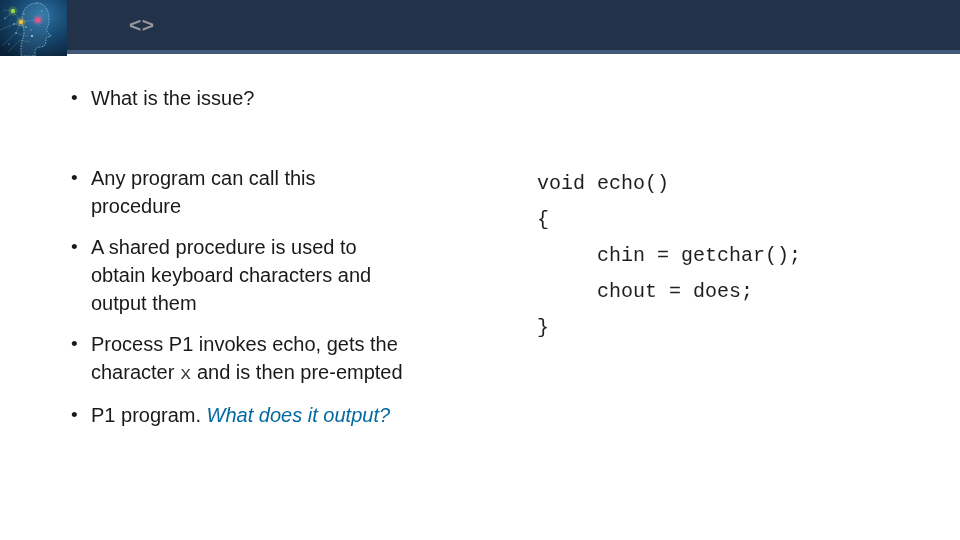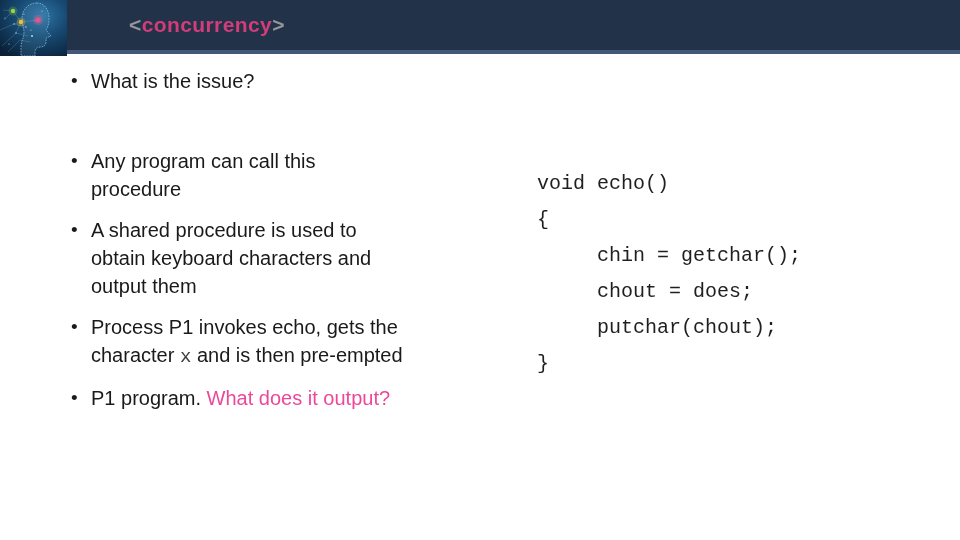--- a/index.html
+++ b/index.html
@@ -45,21 +45,21 @@
     top: 0; left: 0;
     width: 67px;
     height: 56px;
     z-index: 3;
     line-height: 0;
   }
   
   .bullets {
     position: absolute;
     left: 68px;
-    top: 67px;
+    top: 84px;
     width: 430px;
     margin: 0;
     padding: 0;
     list-style: none;
     font-size: 20px;
     line-height: 28px;
     color: #1a1a1a;
     white-space: pre-wrap;
   }
   .bullets li {
@@ -74,42 +74,41 @@
     top: 0;
     font-size: 19px;
     color: #1a1a1a;
   }
   .bullets li.space-after { margin-bottom: 52px; }
   .mono {
     font-family: "Liberation Mono", "DejaVu Sans Mono", monospace;
     font-size: 19px;
     color: #3d3d3d;
   }
-  .blue { color: #ec4899; }
+  .blue { color: #0369a1; font-style: italic; }
   
   .code {
     position: absolute;
     left: 537px;
     top: 166px;
     font-family: "Liberation Mono", "DejaVu Sans Mono", monospace;
     font-size: 20px;
     line-height: 36px;
     color: #1f1f1f;
   }
   .code div { white-space: pre; }
 </style>
 </head>
 <body>
 
 <div class="slide">
 
   <div class="header">
     <div class="title">
         <span class="bracket">&lt;</span>
-        <span class="word">concurrency</span>
         <span class="bracket">&gt;</span>
       </div>
   </div>
 
   <div class="logo">
     <svg viewBox="0 0 67 56" width="67" height="56">
       <defs>
         <radialGradient id="bgGrad" cx="62%" cy="28%" r="85%">
           <stop offset="0%" stop-color="#2f74a6"></stop>
           <stop offset="45%" stop-color="#174a72"></stop>
@@ -157,17 +156,16 @@
 procedure</span></li><li><span>A shared procedure is used to
 obtain keyboard characters and
 output them</span></li><li><span>Process P1 invokes echo, gets the
 character </span><span class="mono">x</span><span> and is then pre-empted</span></li><li><span>P1 program. </span><span class="blue">What does it output?</span></li></ul>
 
   <div class="code">
       <div>void echo()</div>
       <div>{</div>
       <div>     chin = getchar();</div>
       <div>     chout = does;</div>
-      <div>     putchar(chout);</div>
       <div>}</div>
     </div>
 
 </div>
 
 </body></html>

